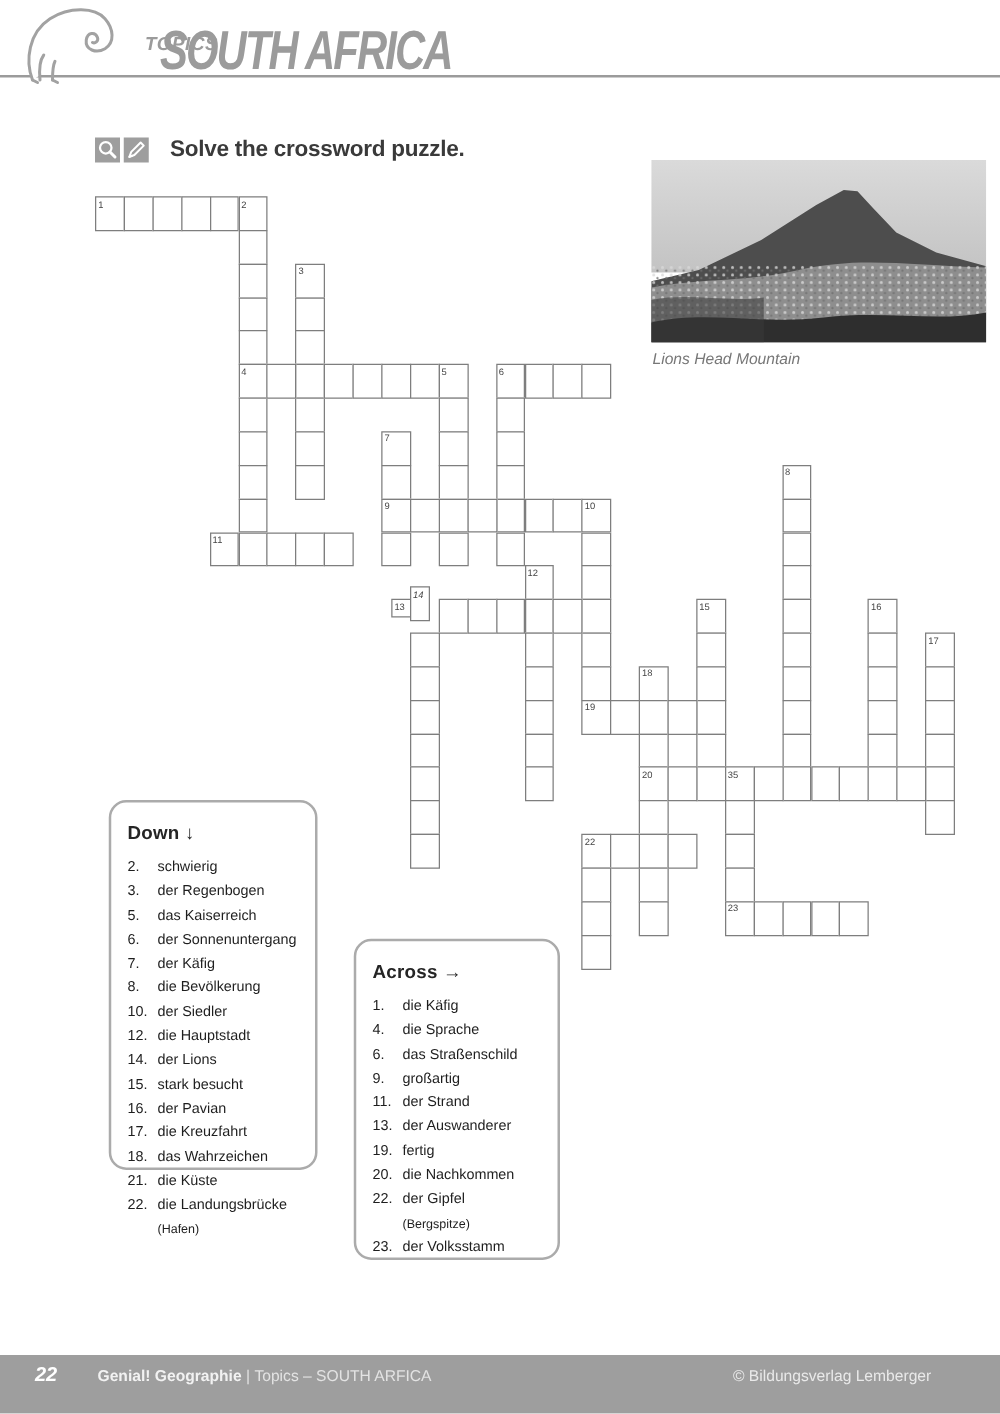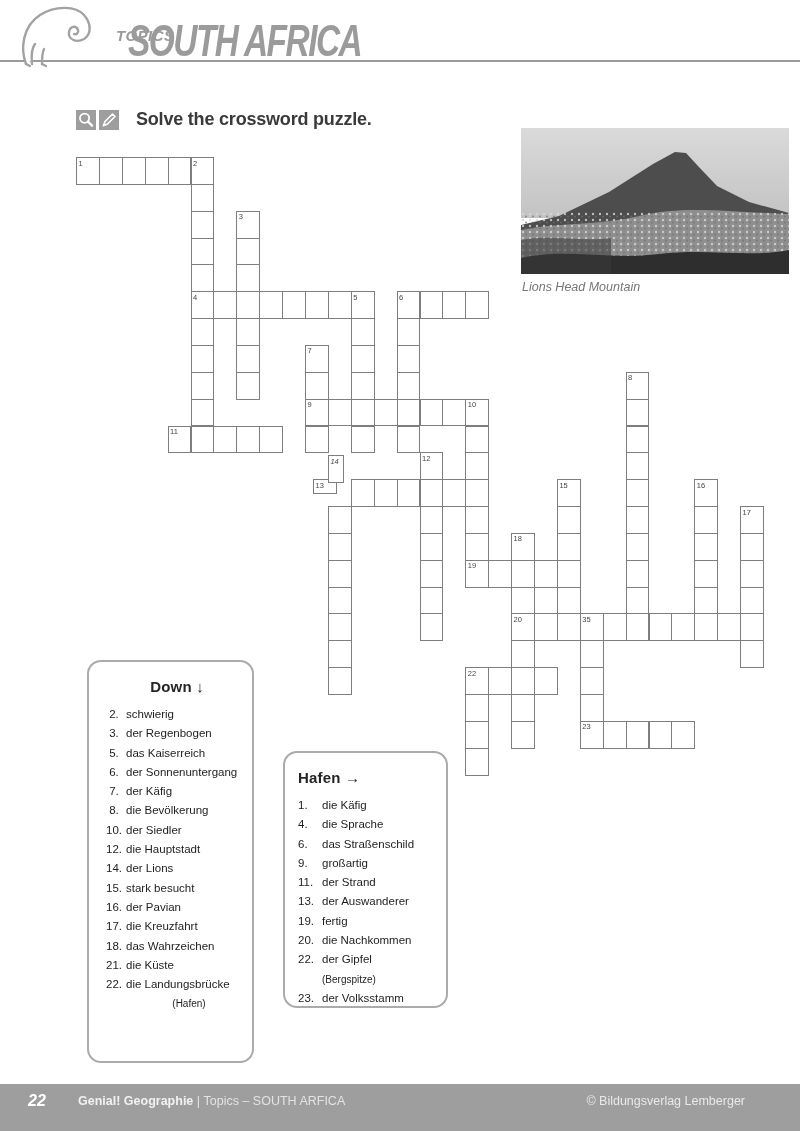--- a/index.html
+++ b/index.html
@@ -33,21 +33,21 @@
   .cell {
     position:absolute; background:#fff; border:1px solid #7e7e7e;
   }
   .cell-number {
     position:absolute; left:1.5px; top:0.5px; font-size:7.5px; color:#444; line-height:9px;
   }
   
   .clue-box {
     position:absolute; border:2px solid #ababab; border-radius:14px; background:#fff;
   }
-  #down-box   { left:87px;  top:660px; width:167px; height:403px;text-align:center; }
+  #down-box   { left:87px;  top:640px; width:167px; height:296px; }
   #across-box { left:283px; top:751px; width:165px; height:257px; }
   .clue-title { font-size:15px; font-weight:bold; color:#252525; margin:16px 0 10px 13px; letter-spacing:.2px; }
   .clue-arrow { font-weight:bold; }
   .clue-list { margin-left:13px; }
   .clue-line { display:flex; font-size:11.5px; color:#1e1e1e; line-height:19.3px; }
   .clue-num { width:24px; flex:none; }
   .clue-text { white-space:nowrap; }
   .clue-cont { margin-left:24px; font-size:10px; color:#1e1e1e; line-height:19.3px; }
   
   #footer {
@@ -222,21 +222,21 @@
       </div>
       <div class="cell" style="left: 419.5px; top: 479.2px; width: 23.9px; height: 27.85px;"></div>
       <div class="cell" style="left: 419.5px; top: 506.05px; width: 23.9px; height: 27.85px;"></div>
       <div class="cell" style="left: 419.5px; top: 532.9px; width: 23.9px; height: 27.85px;"></div>
       <div class="cell" style="left: 419.5px; top: 559.75px; width: 23.9px; height: 27.85px;"></div>
       <div class="cell" style="left: 419.5px; top: 586.6px; width: 23.9px; height: 27.85px;"></div>
       <div class="cell" style="left: 419.5px; top: 613.45px; width: 23.9px; height: 27.85px;"></div>
       <div class="cell" style="left: 313px; top: 479.2px; width: 23.9px; height: 15px;">
         <span class="cell-number">13</span>
       </div>
-      <div class="cell" style="left: 327.9px; top: 455px; width: 16px; height: 27.85px; font-style: italic;">
+      <div class="cell" style="left: 327.9px; top: 469px; width: 16px; height: 27.85px; font-style: italic;">
         <span class="cell-number">14</span>
       </div>
       <div class="cell" style="left: 350.8px; top: 479.2px; width: 23.9px; height: 27.85px;"></div>
       <div class="cell" style="left: 373.7px; top: 479.2px; width: 23.9px; height: 27.85px;"></div>
       <div class="cell" style="left: 396.6px; top: 479.2px; width: 23.9px; height: 27.85px;"></div>
       <div class="cell" style="left: 442.4px; top: 479.2px; width: 23.9px; height: 27.85px;"></div>
       <div class="cell" style="left: 327.9px; top: 506.05px; width: 23.9px; height: 27.85px;"></div>
       <div class="cell" style="left: 327.9px; top: 532.9px; width: 23.9px; height: 27.85px;"></div>
       <div class="cell" style="left: 327.9px; top: 559.75px; width: 23.9px; height: 27.85px;"></div>
       <div class="cell" style="left: 327.9px; top: 586.6px; width: 23.9px; height: 27.85px;"></div>
@@ -374,21 +374,21 @@
         <div class="clue-line">
           <span class="clue-num">22.</span>
           <span class="clue-text">die Landungsbrücke</span>
         </div>
         <div class="clue-cont">(Hafen)</div>
       </div>
   </div>
 
   <div id="across-box" class="clue-box">
     <div class="clue-title">
-      <span>Hafen</span>
+      <span>Across</span>
       <span class="clue-arrow">→</span>
     </div>
     <div class="clue-list">
         <div class="clue-line">
           <span class="clue-num">1.</span>
           <span class="clue-text">die Käfig</span>
         </div>
         <div class="clue-line">
           <span class="clue-num">4.</span>
           <span class="clue-text">die Sprache</span>

